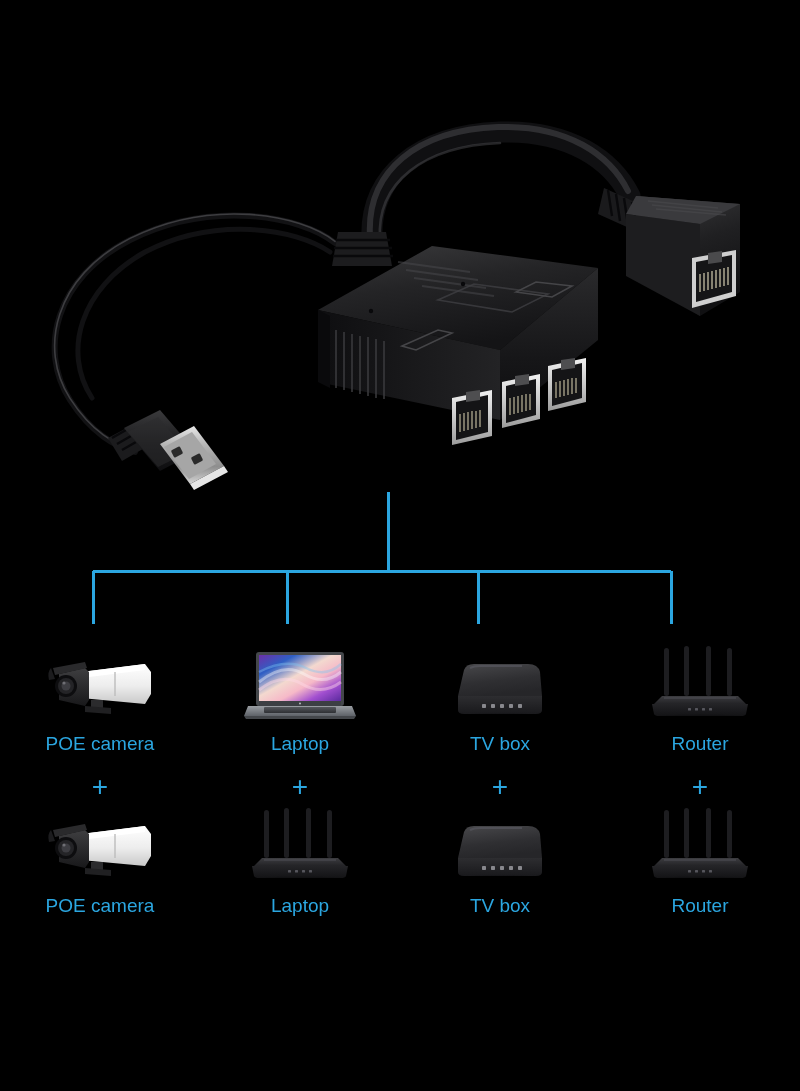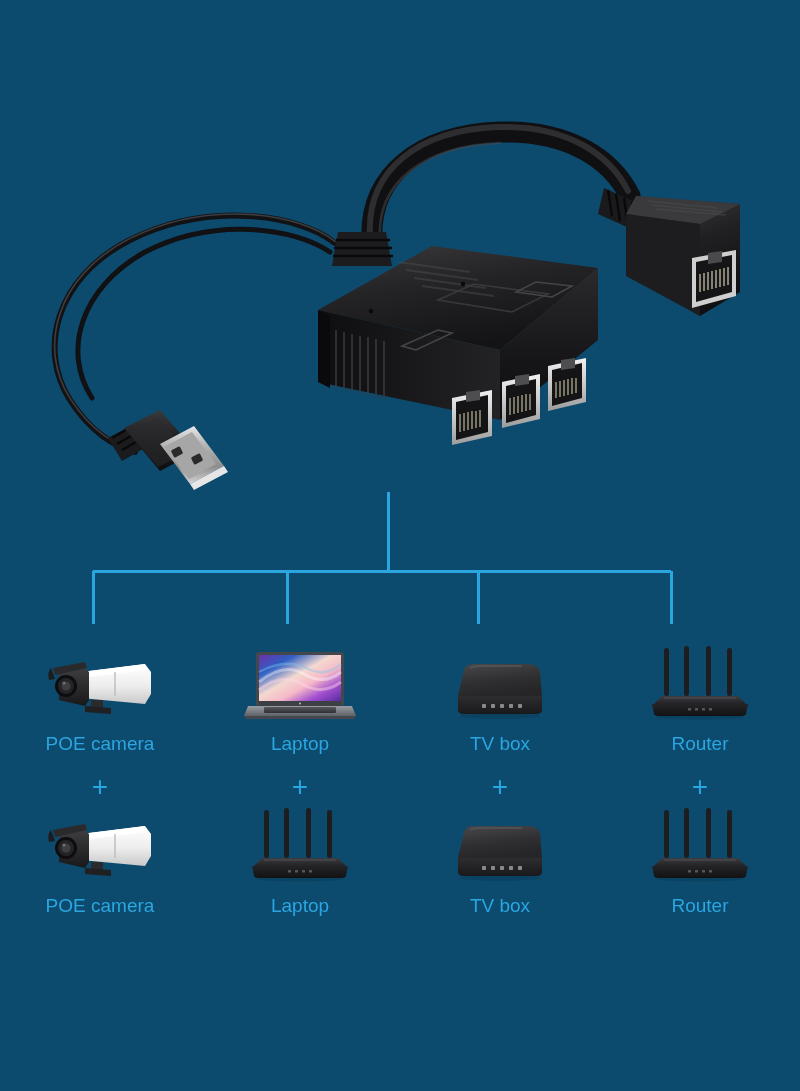--- a/index.html
+++ b/index.html
@@ -7,21 +7,21 @@
     padding: 0;
     background: #ffffff;
   }
   body {
     font-family: "Liberation Sans", sans-serif;
   }
   #page {
     position: relative;
     width: 800px;
     height: 1091px;
-    background: #0c4a6e;
+    background: #000000;
     overflow: hidden;
   }
 
   
   #product-photo {
     position: absolute;
     left: 0;
     top: 0;
     width: 800px;
     height: 500px;

